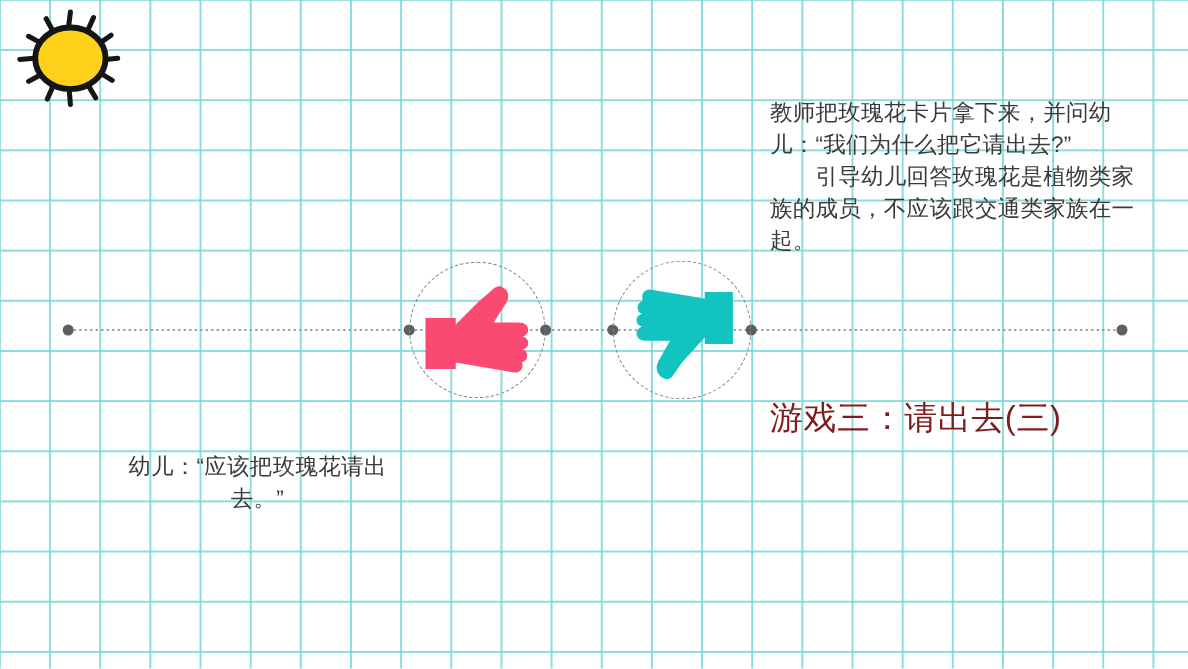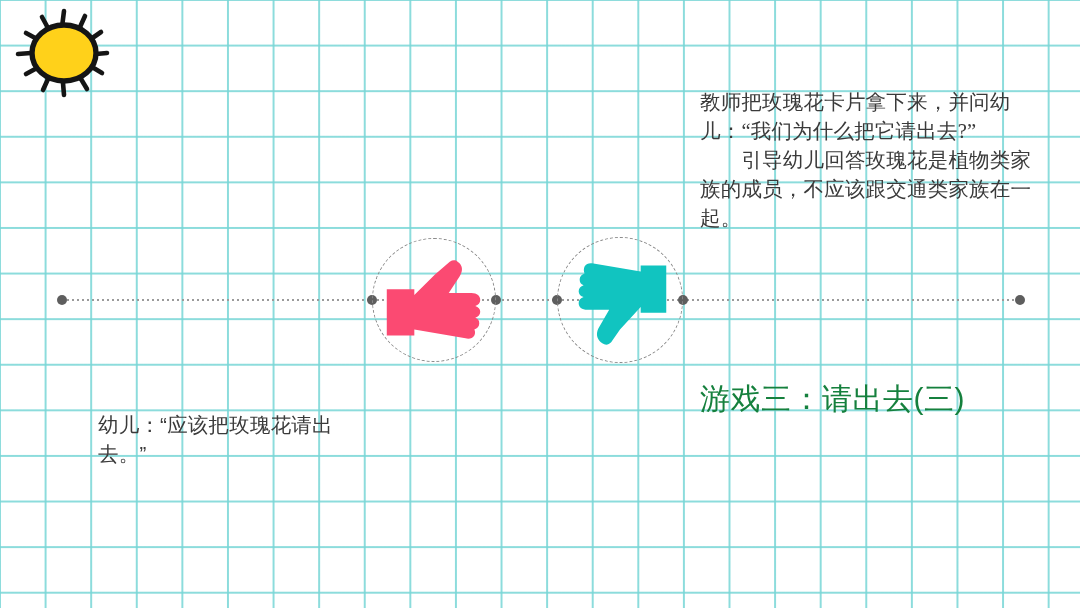--- a/index.html
+++ b/index.html
@@ -87,38 +87,37 @@
     letter-spacing: 0.2px;
   }
 
   #callout-right {
     left: 700px;
     top: 88px;
     width: 336px;
     font-size: 20.5px;
     text-align: left;
     letter-spacing: 0.2px;
-    font-family: Liberation Serif, serif;
   }
 
   #callout-bottom {
     left: 98px;
     top: 410px;
     width: 272px;
     font-size: 20.5px;
-    text-align: left;
+    text-align: center;
     letter-spacing: 0.2px;
   }
 
   #slide-title {
     position: absolute;
     left: 700px;
-    top: 379px;
+    top: 360px;
     font-size: 30px;
-    color: #15803d;
+    color: #7f1d1d;
     letter-spacing: 0.5px;
     white-space: nowrap;
   }
 </style>
 </head>
 <body>
 
 <div id="slide">
 
   <div id="grid-bg"></div>

